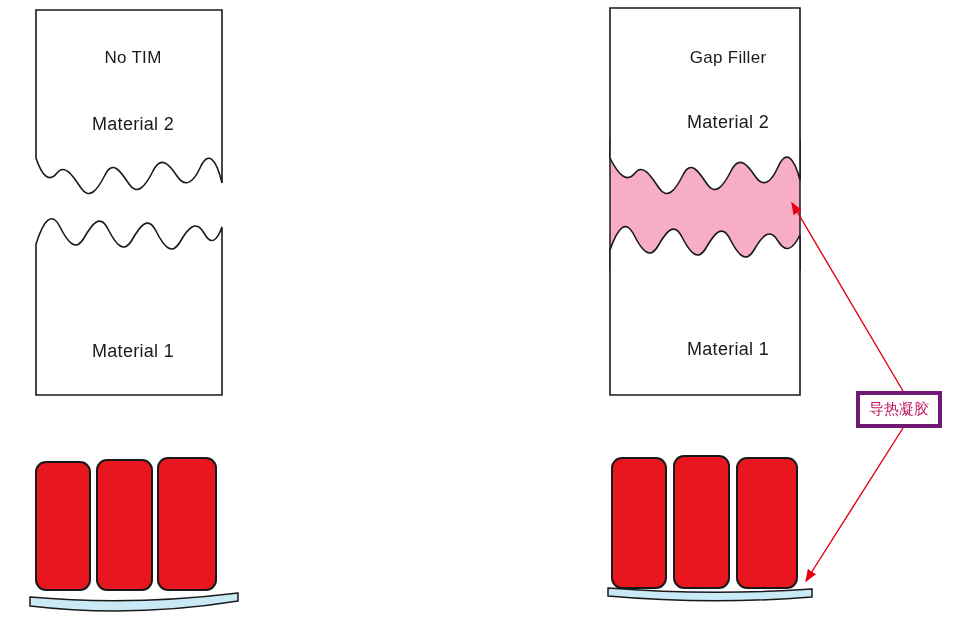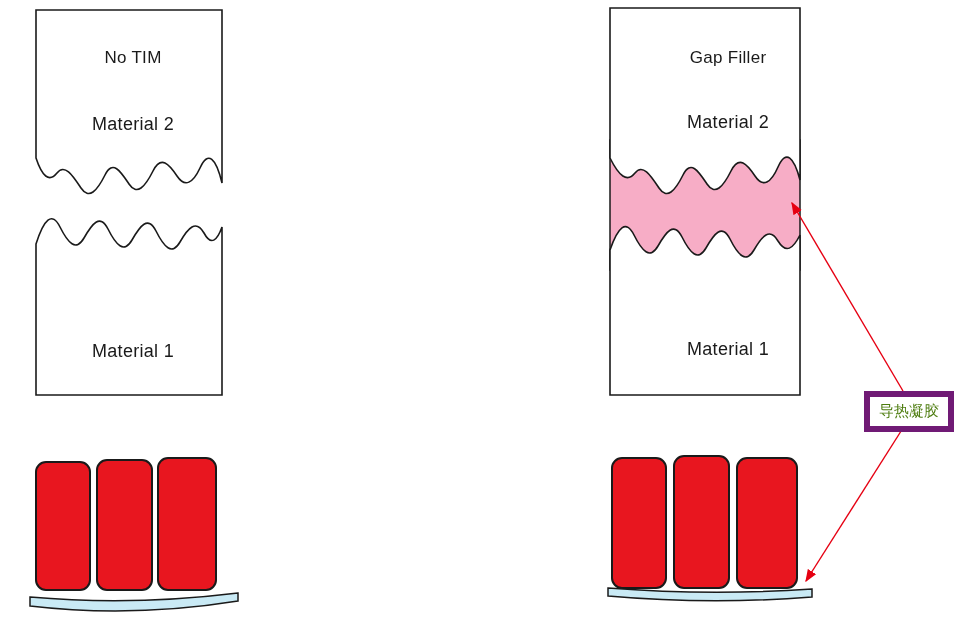--- a/index.html
+++ b/index.html
@@ -27,27 +27,26 @@
     letter-spacing: 0.3px;
   }
   .title-label { font-size: 17px; }
   .material-label { font-size: 18px; }
   .left-col  { left: 52px;  width: 162px; }
   .right-col { left: 610px; width: 156px; margin-left: 40px; }
   .annotation-box {
     position: absolute;
     left: 856px;
     top: 391px;
-    border: 6px solid #701a75;
-    color: #4d7c0f;
+    border: 4px solid #701a75;
+    color: #be185d;
     font-size: 15px;
     padding: 5px 9px;
     background: #ffffff;
     white-space: nowrap;
-    margin-left: 8px;
   }
 </style>
 </head>
 <body>
 
 <div class="canvas">
 
   <svg class="diagram-svg" width="962" height="626" viewBox="0 0 962 626">
     <defs>
       <marker id="arrowhead" markerWidth="9" markerHeight="7" refX="8" refY="3.5" orient="auto">

